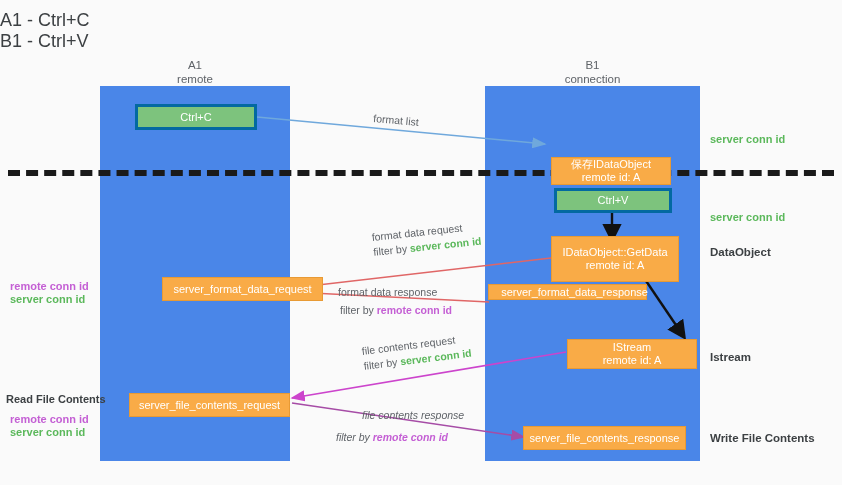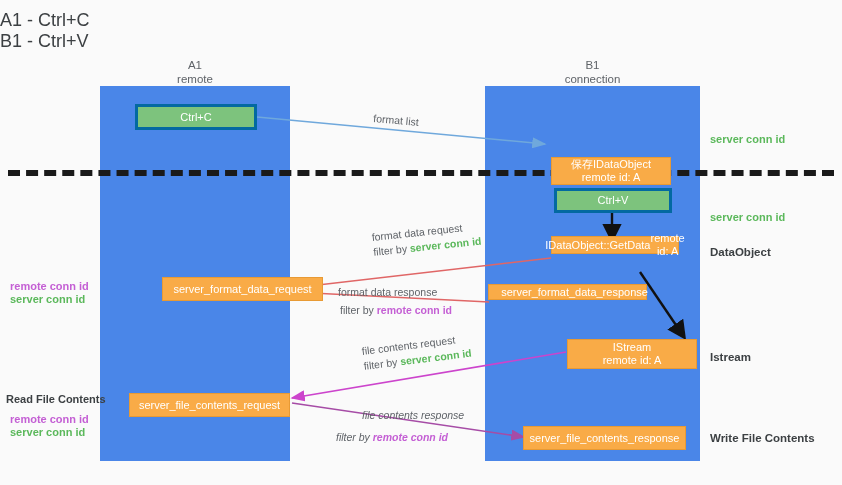--- a/index.html
+++ b/index.html
@@ -133,21 +133,21 @@
 
   <div class="box orange" style="left:551px;top:129px;width:120px;height:28px;flex-direction:column;margin-top:28px;">
     <span>保存IDataObject</span>
     <span>remote id: A</span>
   </div>
 
   <div class="box green" style="left:554px;top:188px;width:118px;height:25px;">
     <span>Ctrl+V</span>
   </div>
 
-  <div class="box orange" style="left:551px;top:236px;width:128px;height:18px;">
+  <div class="box orange" style="left:551px;top:236px;width:128px;height:46px;flex-direction:column;">
     <span>IDataObject::GetData</span>
     <span>remote id: A</span>
   </div>
 
   <div class="box orange" style="left:567px;top:339px;width:130px;height:30px;flex-direction:column;">
     <span>IStream</span>
     <span>remote id: A</span>
   </div>
 
   <div class="box orange" style="left:129px;top:277px;width:161px;height:24px;margin-left:33px;">

